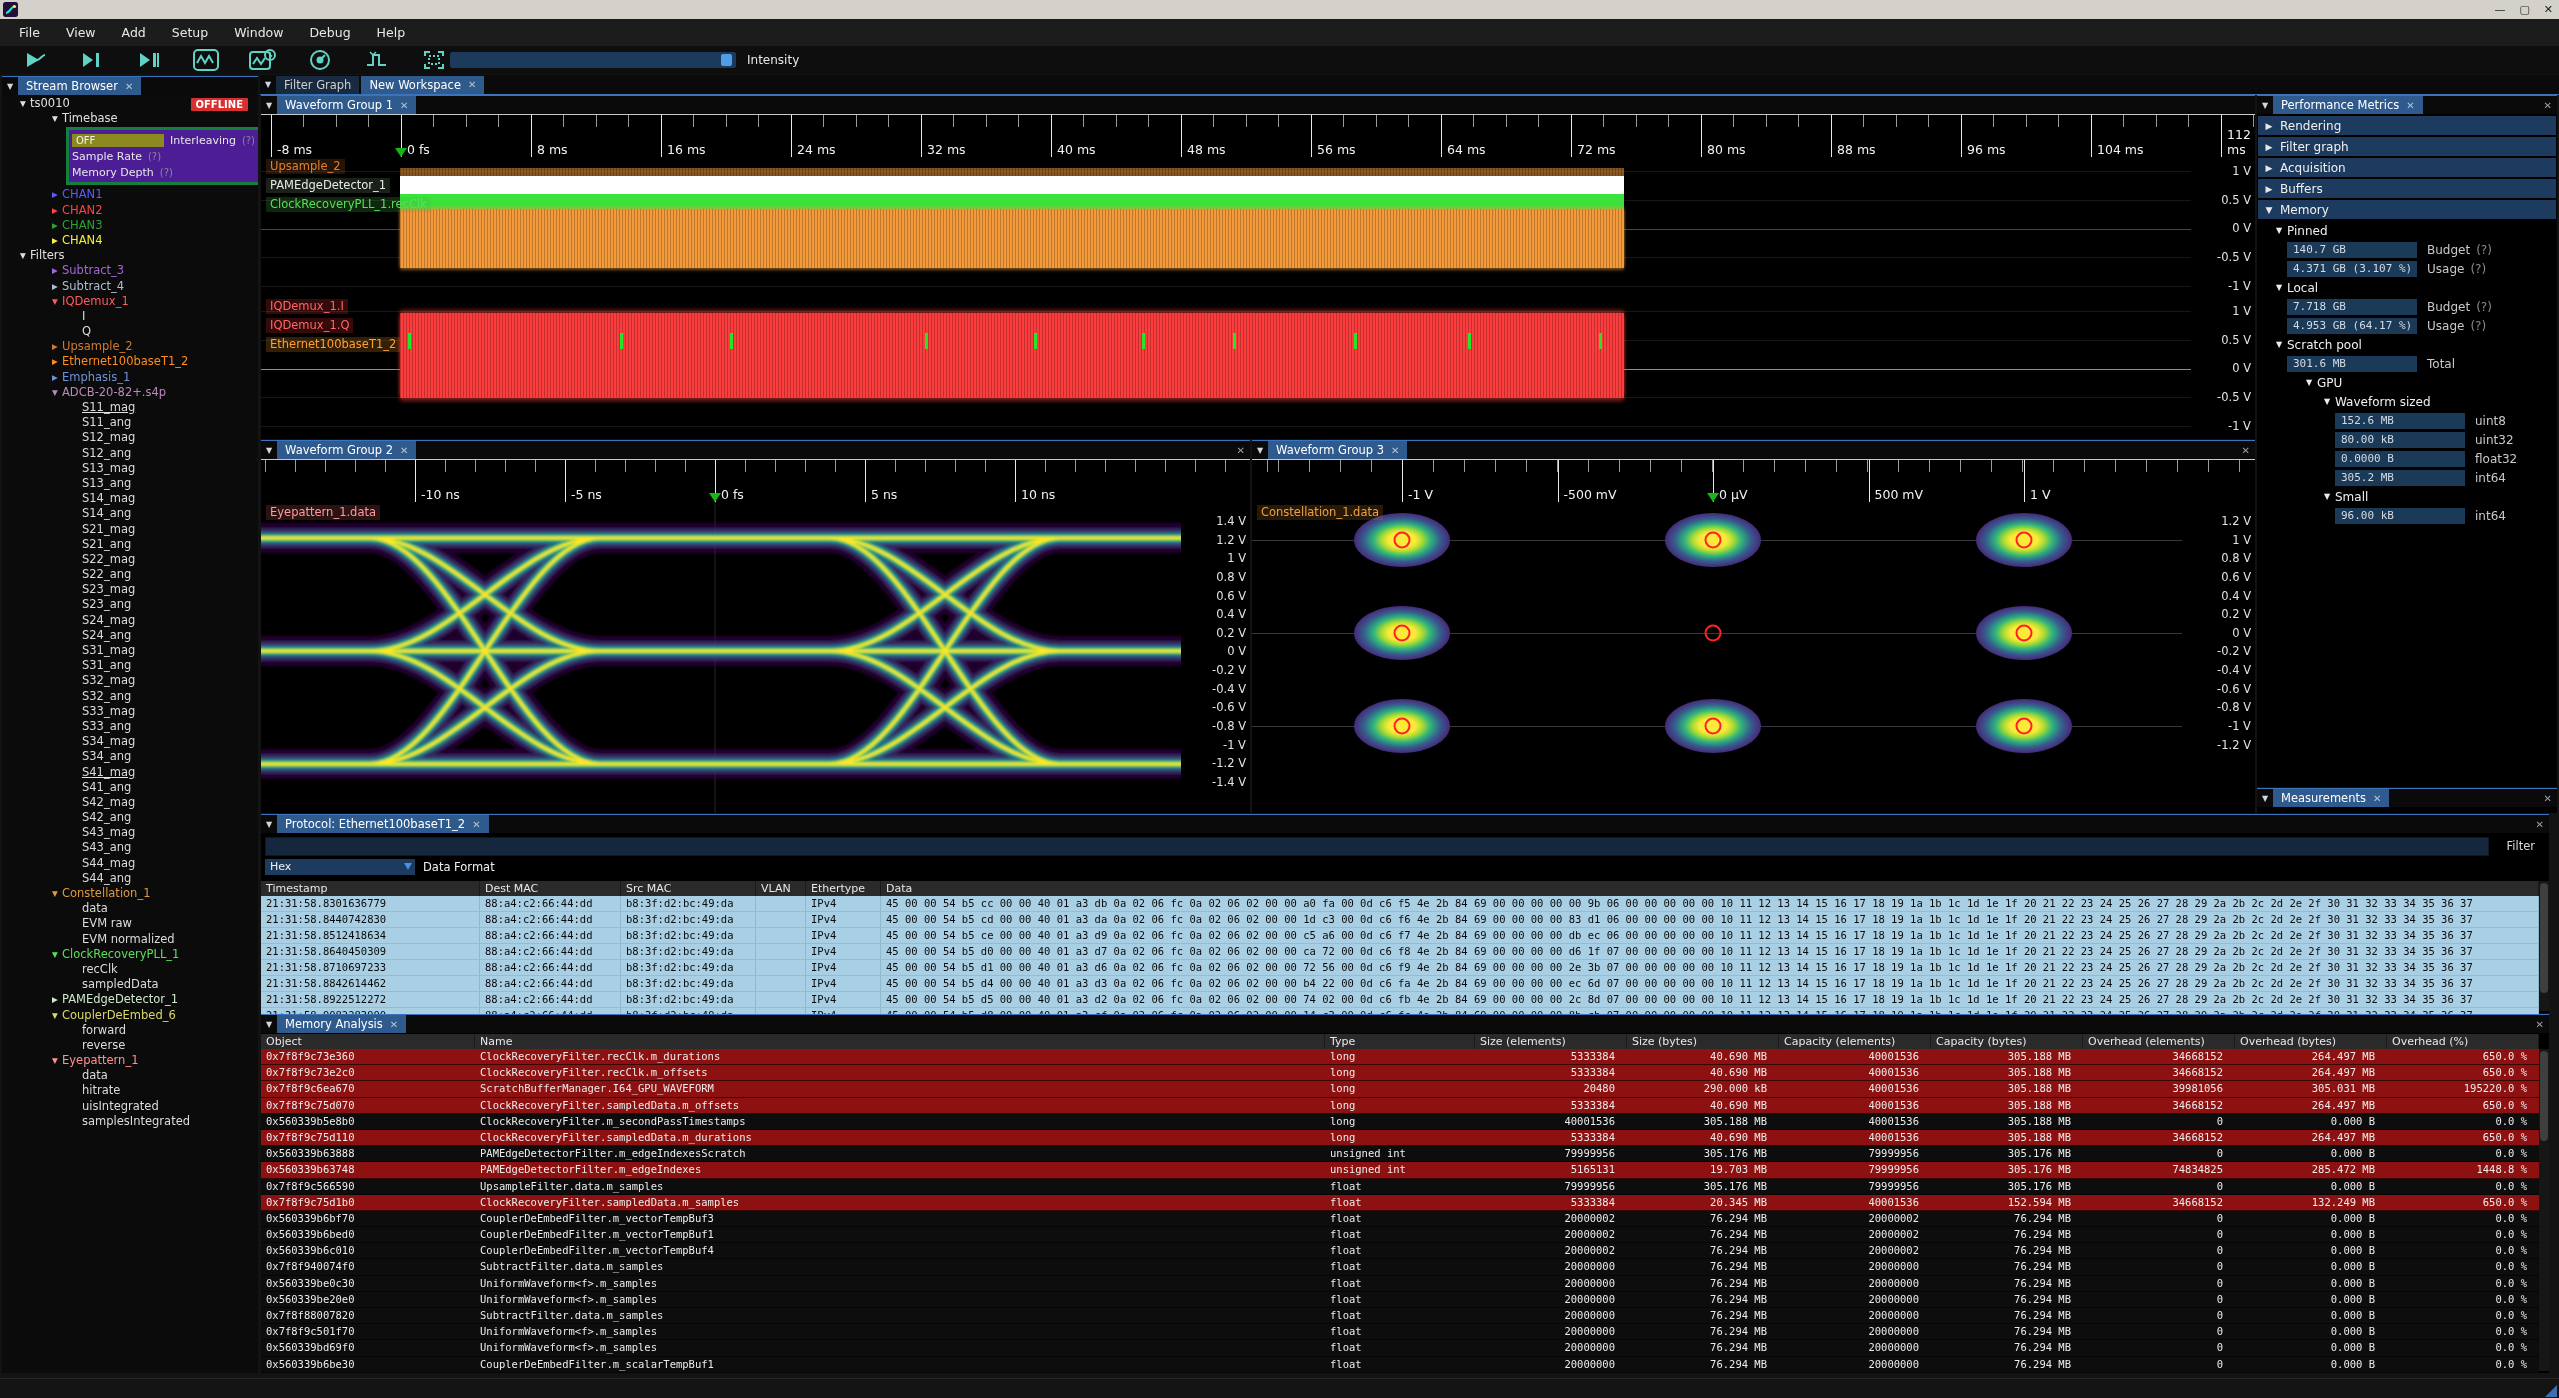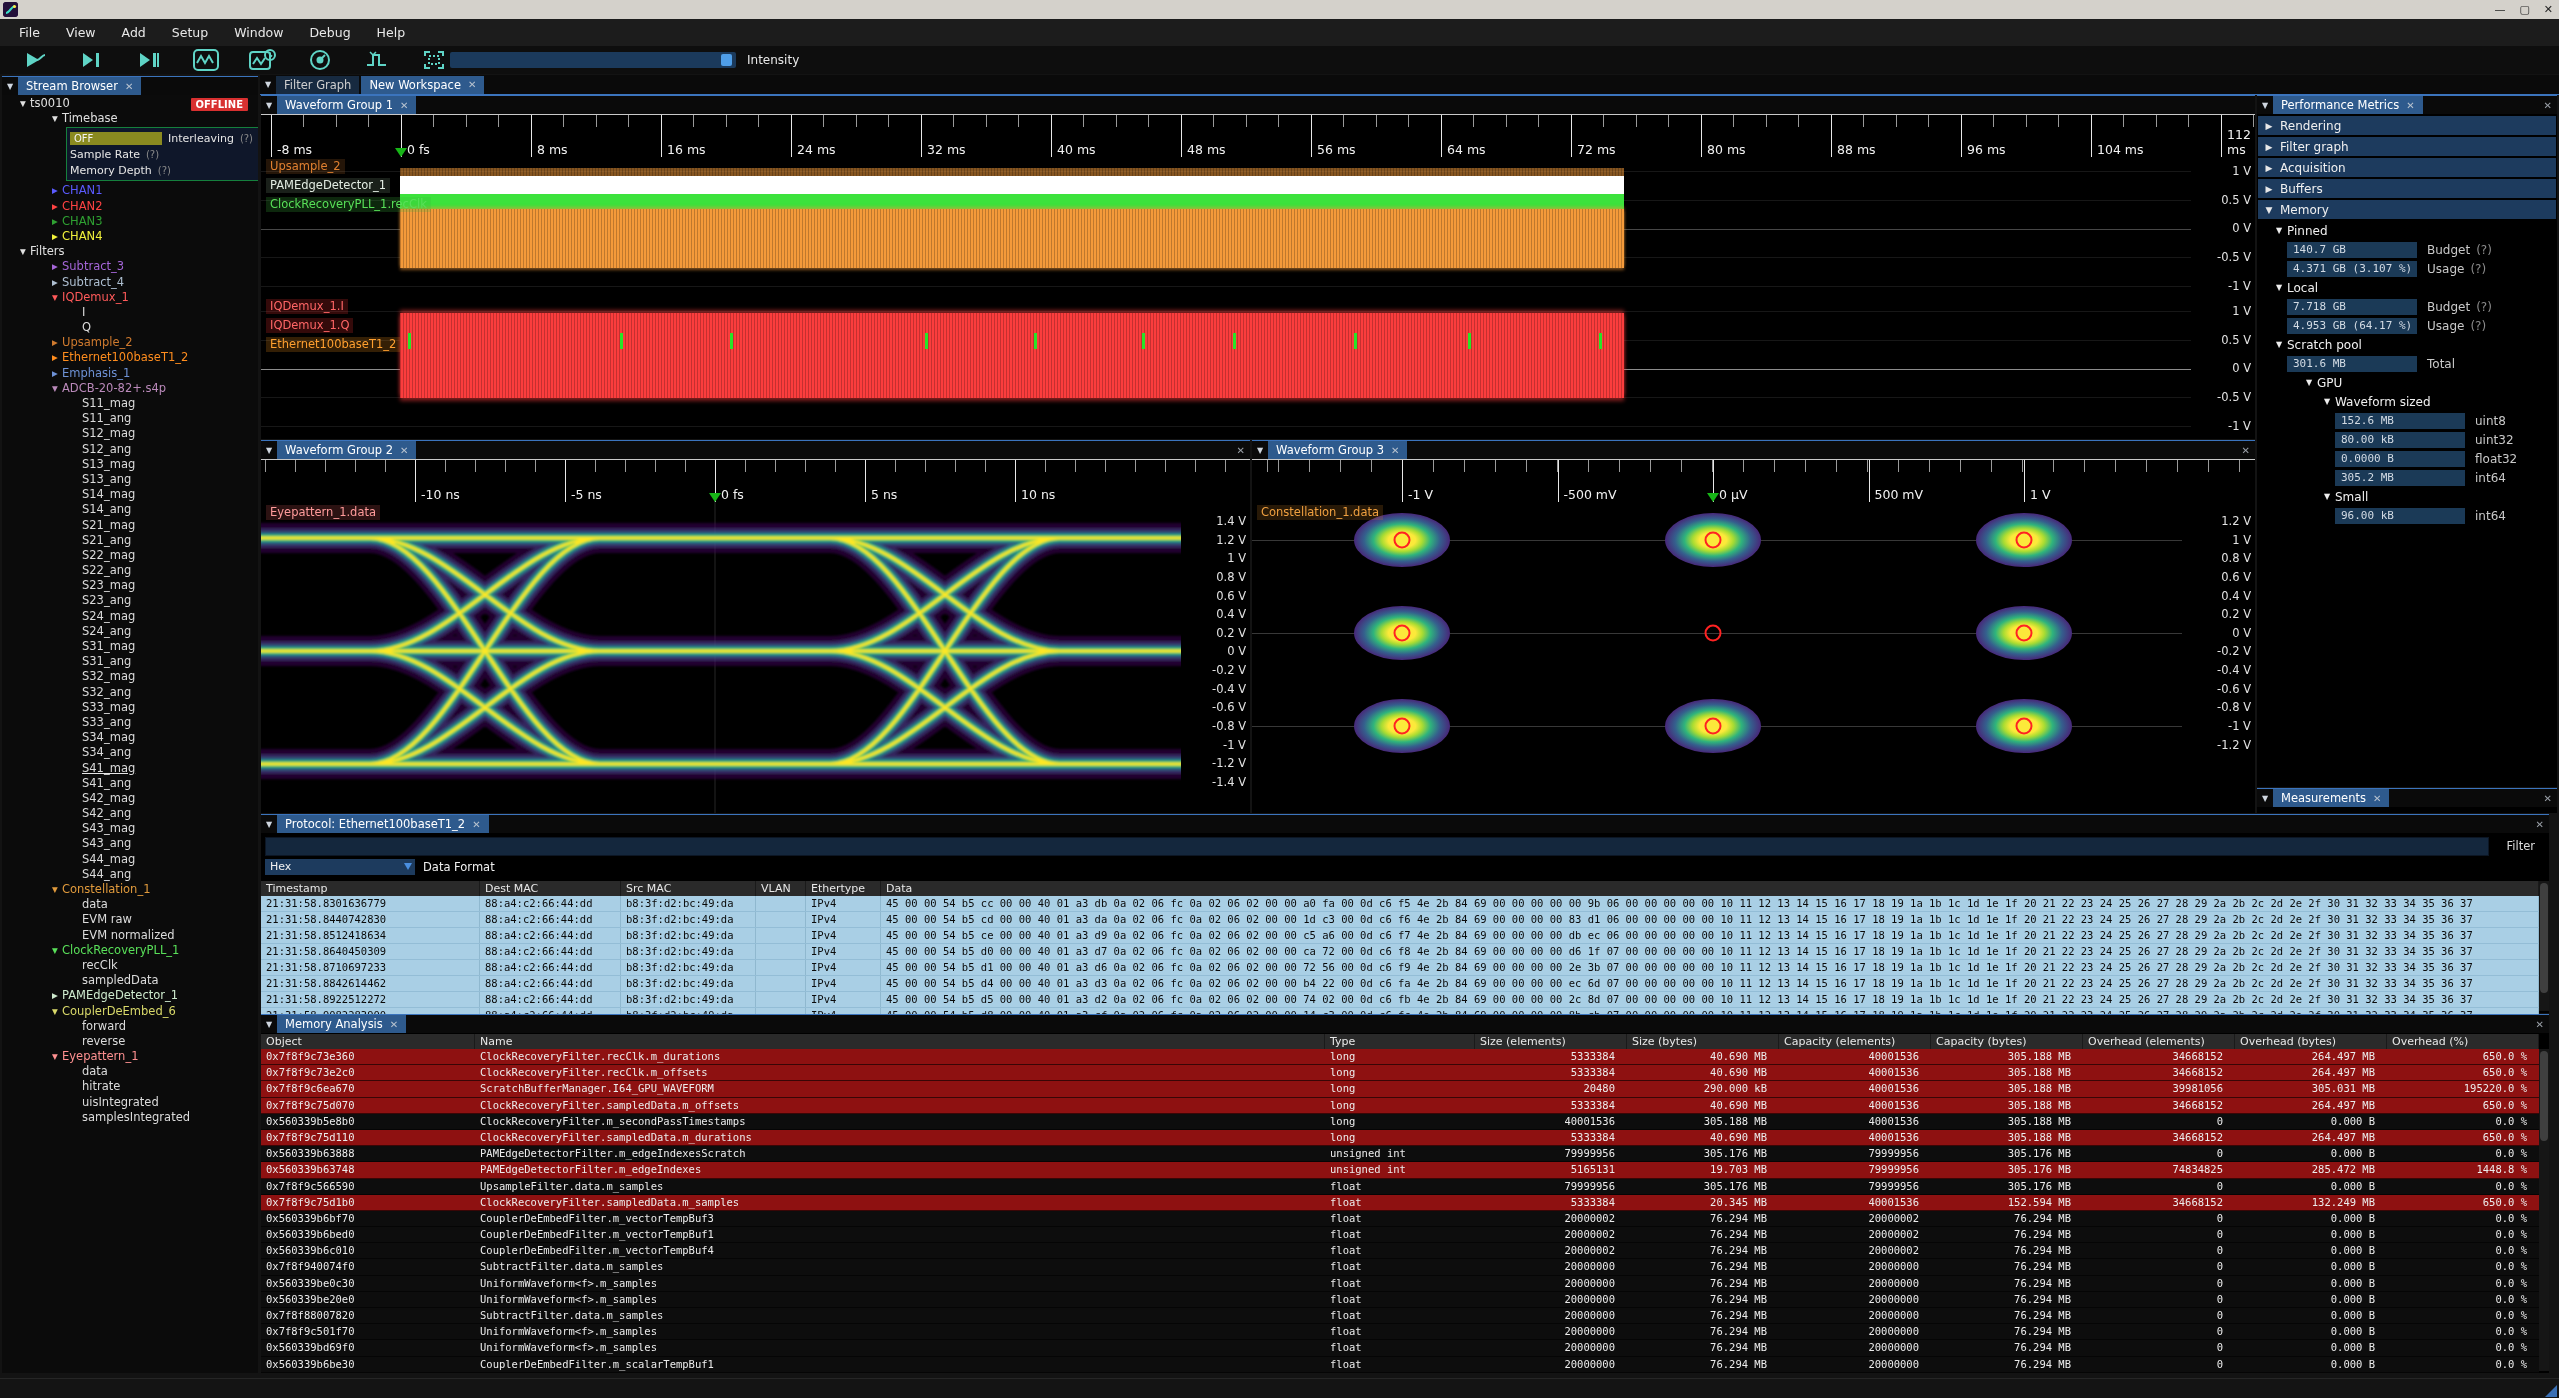--- a/index.html
+++ b/index.html
@@ -29,21 +29,21 @@
   .tab{height:18px;display:flex;align-items:center;padding:0 8px;font-size:11.5px;color:#fff;background:#2e5a8d;gap:7px;}
   .tab.inactive{background:#172a40;color:#cfcfcf;}
   .tab .x{color:#b9c4d0;font-size:10px;}
   .bar-close{position:absolute;right:5px;color:#9aa0a8;font-size:10px;}
   
   .sb-tree{position:absolute;left:0;top:19px;right:0;bottom:0;overflow:hidden;background:#0b0b0b;}
   .sb-row{position:relative;height:15.2px;line-height:15.2px;font-size:11.5px;white-space:nowrap;}
   .sb-row .arr{display:inline-block;width:14px;font-size:7.5px;text-align:center;vertical-align:top;}
   .badge{position:absolute;right:10px;top:2px;background:#d83030;color:#fff;font-size:10px;font-weight:bold;
     padding:0px 5px;border-radius:1px;line-height:13px;}
-  .tb-controls{margin-left:64px;width:188px;border:1px solid #15803d;padding:2px 3px;margin-top:1px;margin-bottom:2px;background:#0f172a;}
+  .tb-controls{margin-left:64px;width:188px;border:3px solid #15803d;padding:2px 3px;margin-top:1px;margin-bottom:2px;background:#4c1d95;}
   .tb-crow{display:flex;align-items:center;height:16px;gap:6px;font-size:11px;}
   .ctrl{width:92px;height:13px;background:#1d3b5e;position:relative;flex:0 0 92px;color:#e8e8e8;font-size:10px;line-height:13px;padding-left:4px;box-sizing:border-box;}
   .ctrl.btn{background:#8a8a20;color:#f4f4f4;}
   .ctrl:not(.btn)::after{content:"";position:absolute;right:2px;top:3px;border:4px solid transparent;border-top:6px solid #4a8fe0;}
   .tb-crow .hint{color:#8a8a8a;font-size:10px;}
   
   .ruler{position:absolute;left:0;height:42px;background:#000;border-top:1px solid #c9c9c9;overflow:hidden;}
   .ruler .minors{position:absolute;left:0;top:0;right:0;height:12px;}
   .rlabel{position:absolute;top:0;height:42px;font-size:12.5px;color:#f2f2f2;padding-left:5px;border-left:1.5px solid #e8e8e8;
     display:flex;align-items:flex-end;padding-bottom:2px;}
@@ -284,21 +284,21 @@
           </div>
 
           <div class="sb-row" style="padding-left: 46px;">
             <span class="arr" style="color: rgb(110, 146, 214);">▶</span><span style="color: rgb(110, 146, 214);">Emphasis_1</span>
           </div>
 
           <div class="sb-row" style="padding-left: 46px;">
             <span class="arr" style="color: rgb(187, 138, 187);">▼</span><span style="color: rgb(187, 138, 187);">ADCB-20-82+.s4p</span>
           </div>
 
-          <div class="sb-row" style="padding-left: 66px;">
+          <div class="sb-row" style="padding-left: 66px; text-decoration: underline;">
             <span class="arr" style="color: rgb(220, 220, 220);"></span><span style="color: rgb(220, 220, 220);">S11_mag</span>
           </div>
 
           <div class="sb-row" style="padding-left: 66px;">
             <span class="arr" style="color: rgb(220, 220, 220);"></span><span style="color: rgb(220, 220, 220);">S11_ang</span>
           </div>
 
           <div class="sb-row" style="padding-left: 66px;">
             <span class="arr" style="color: rgb(220, 220, 220);"></span><span style="color: rgb(220, 220, 220);">S12_mag</span>
           </div>

